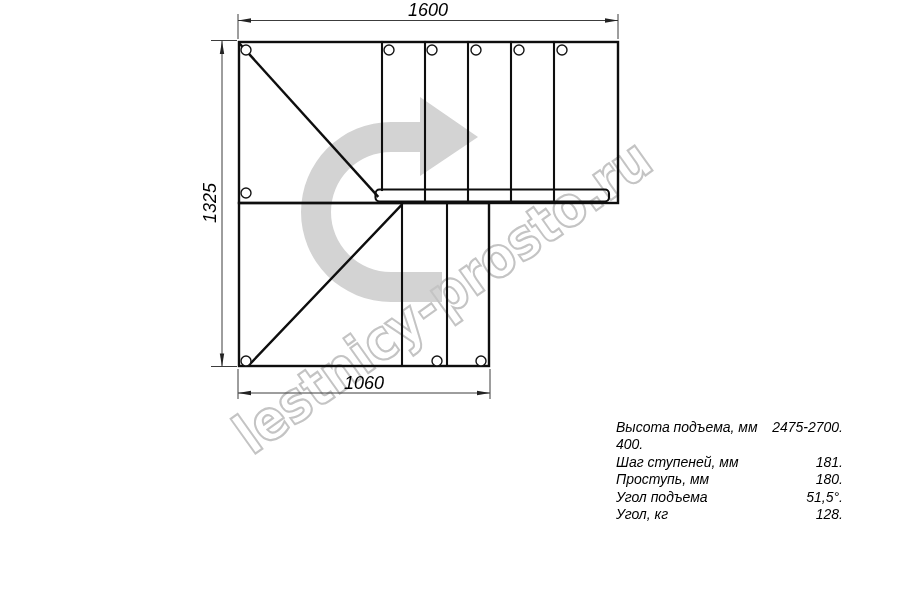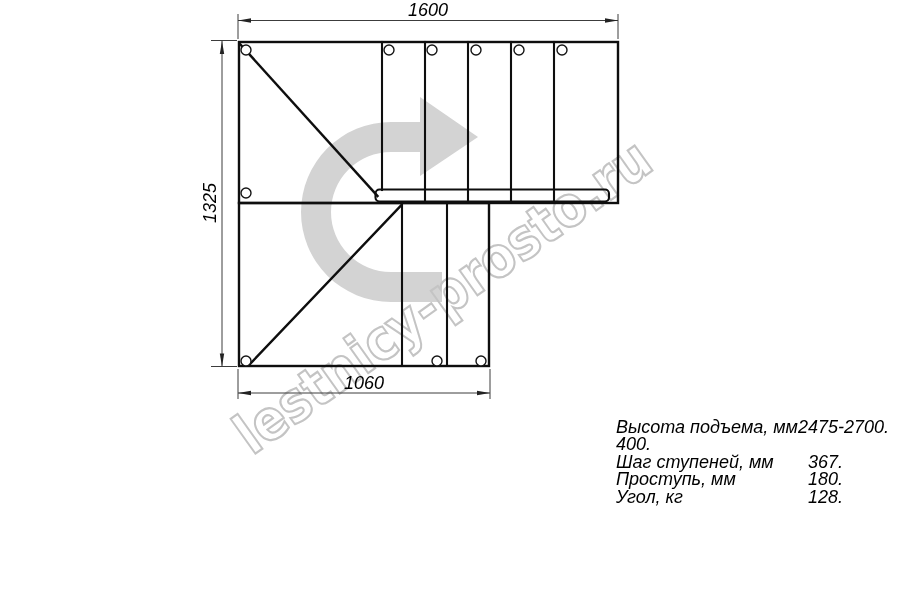--- a/index.html
+++ b/index.html
@@ -8,21 +8,21 @@
   .plan-svg{position:absolute;left:0;top:0;}
   .turn-arrow{stroke:none;}
   .watermark{fill:none;font-family:"DejaVu Sans",sans-serif;font-weight:bold;font-size:56px;}
   .structure line,.structure rect{fill:none;stroke:#0e0e0e;stroke-width:2.4;stroke-linecap:square;}
   .structure .thin{stroke-width:2.1;}
   .holes circle{fill:#ffffff;stroke:#141414;stroke-width:1.4;}
   .dims line{stroke:#3c3c3c;stroke-width:1;}
   .dims polygon{fill:#232323;stroke:none;}
   .dimtext text{fill:#000;font-family:"Liberation Sans",sans-serif;font-style:italic;font-size:18px;}
   .specs{position:absolute;left:616px;top:419px;width:227px;color:#000;
-         font-style:italic;font-size:18px;line-height:17.4px;}
+         font-style:italic;font-size:14px;line-height:17.4px;}
   .spec-row{display:flex;justify-content:space-between;white-space:nowrap;}
   .spec-value{text-align:center;}
 </style>
 </head>
 <body>
 
 <div class="canvas">
 
   <svg class="plan-svg" width="900" height="600" viewBox="0 0 900 600">
 
@@ -96,25 +96,29 @@
   <div class="specs">
     <div class="spec-row">
       <span class="spec-label">Высота подъема, мм</span>
       <span class="spec-value">2475-2700.</span>
     </div>
     <div class="spec-row">
       <span class="spec-value">400.</span>
     </div>
     <div class="spec-row">
       <span class="spec-label">Шаг ступеней, мм</span>
-      <span class="spec-value">367.</span>
+      <span class="spec-value">181.</span>
     </div>
     <div class="spec-row">
       <span class="spec-label">Проступь, мм</span>
       <span class="spec-value">180.</span>
+    </div>
+    <div class="spec-row">
+      <span class="spec-label">Угол подъема</span>
+      <span class="spec-value">51,5°.</span>
     </div>
     <div class="spec-row">
       <span class="spec-label">Угол, кг</span>
       <span class="spec-value">128.</span>
     </div>
   </div>
 
 </div>
 
 </body></html>

